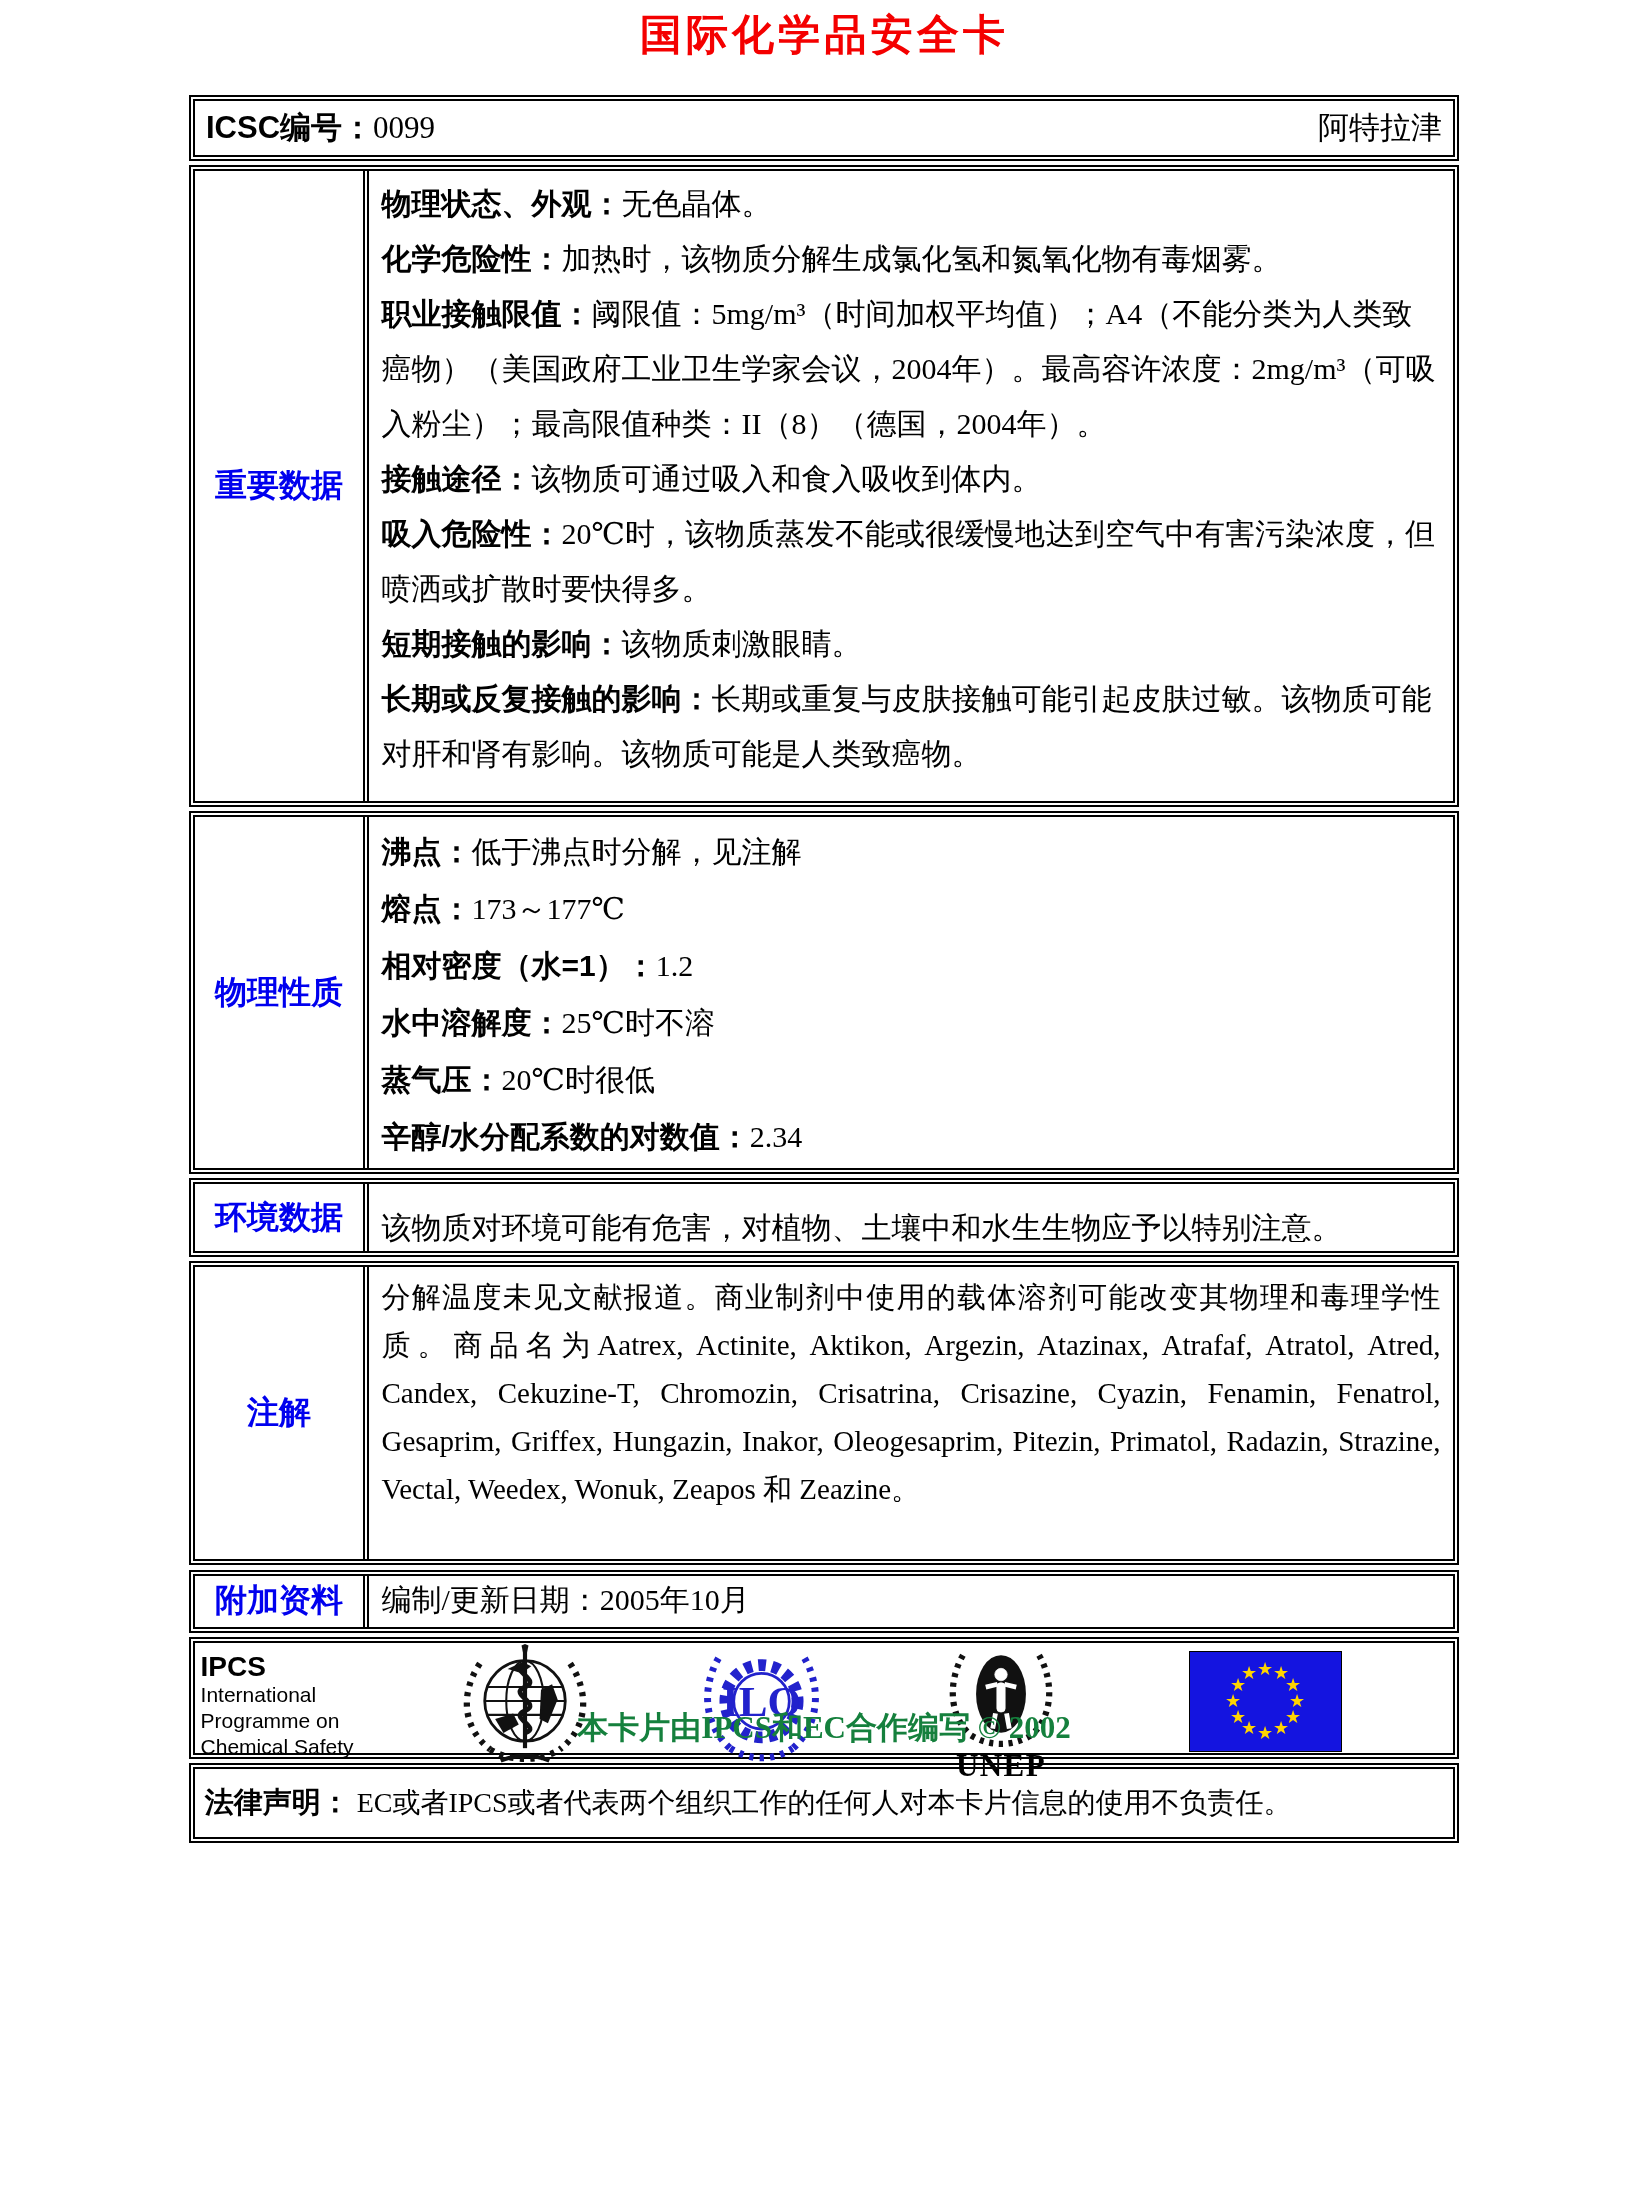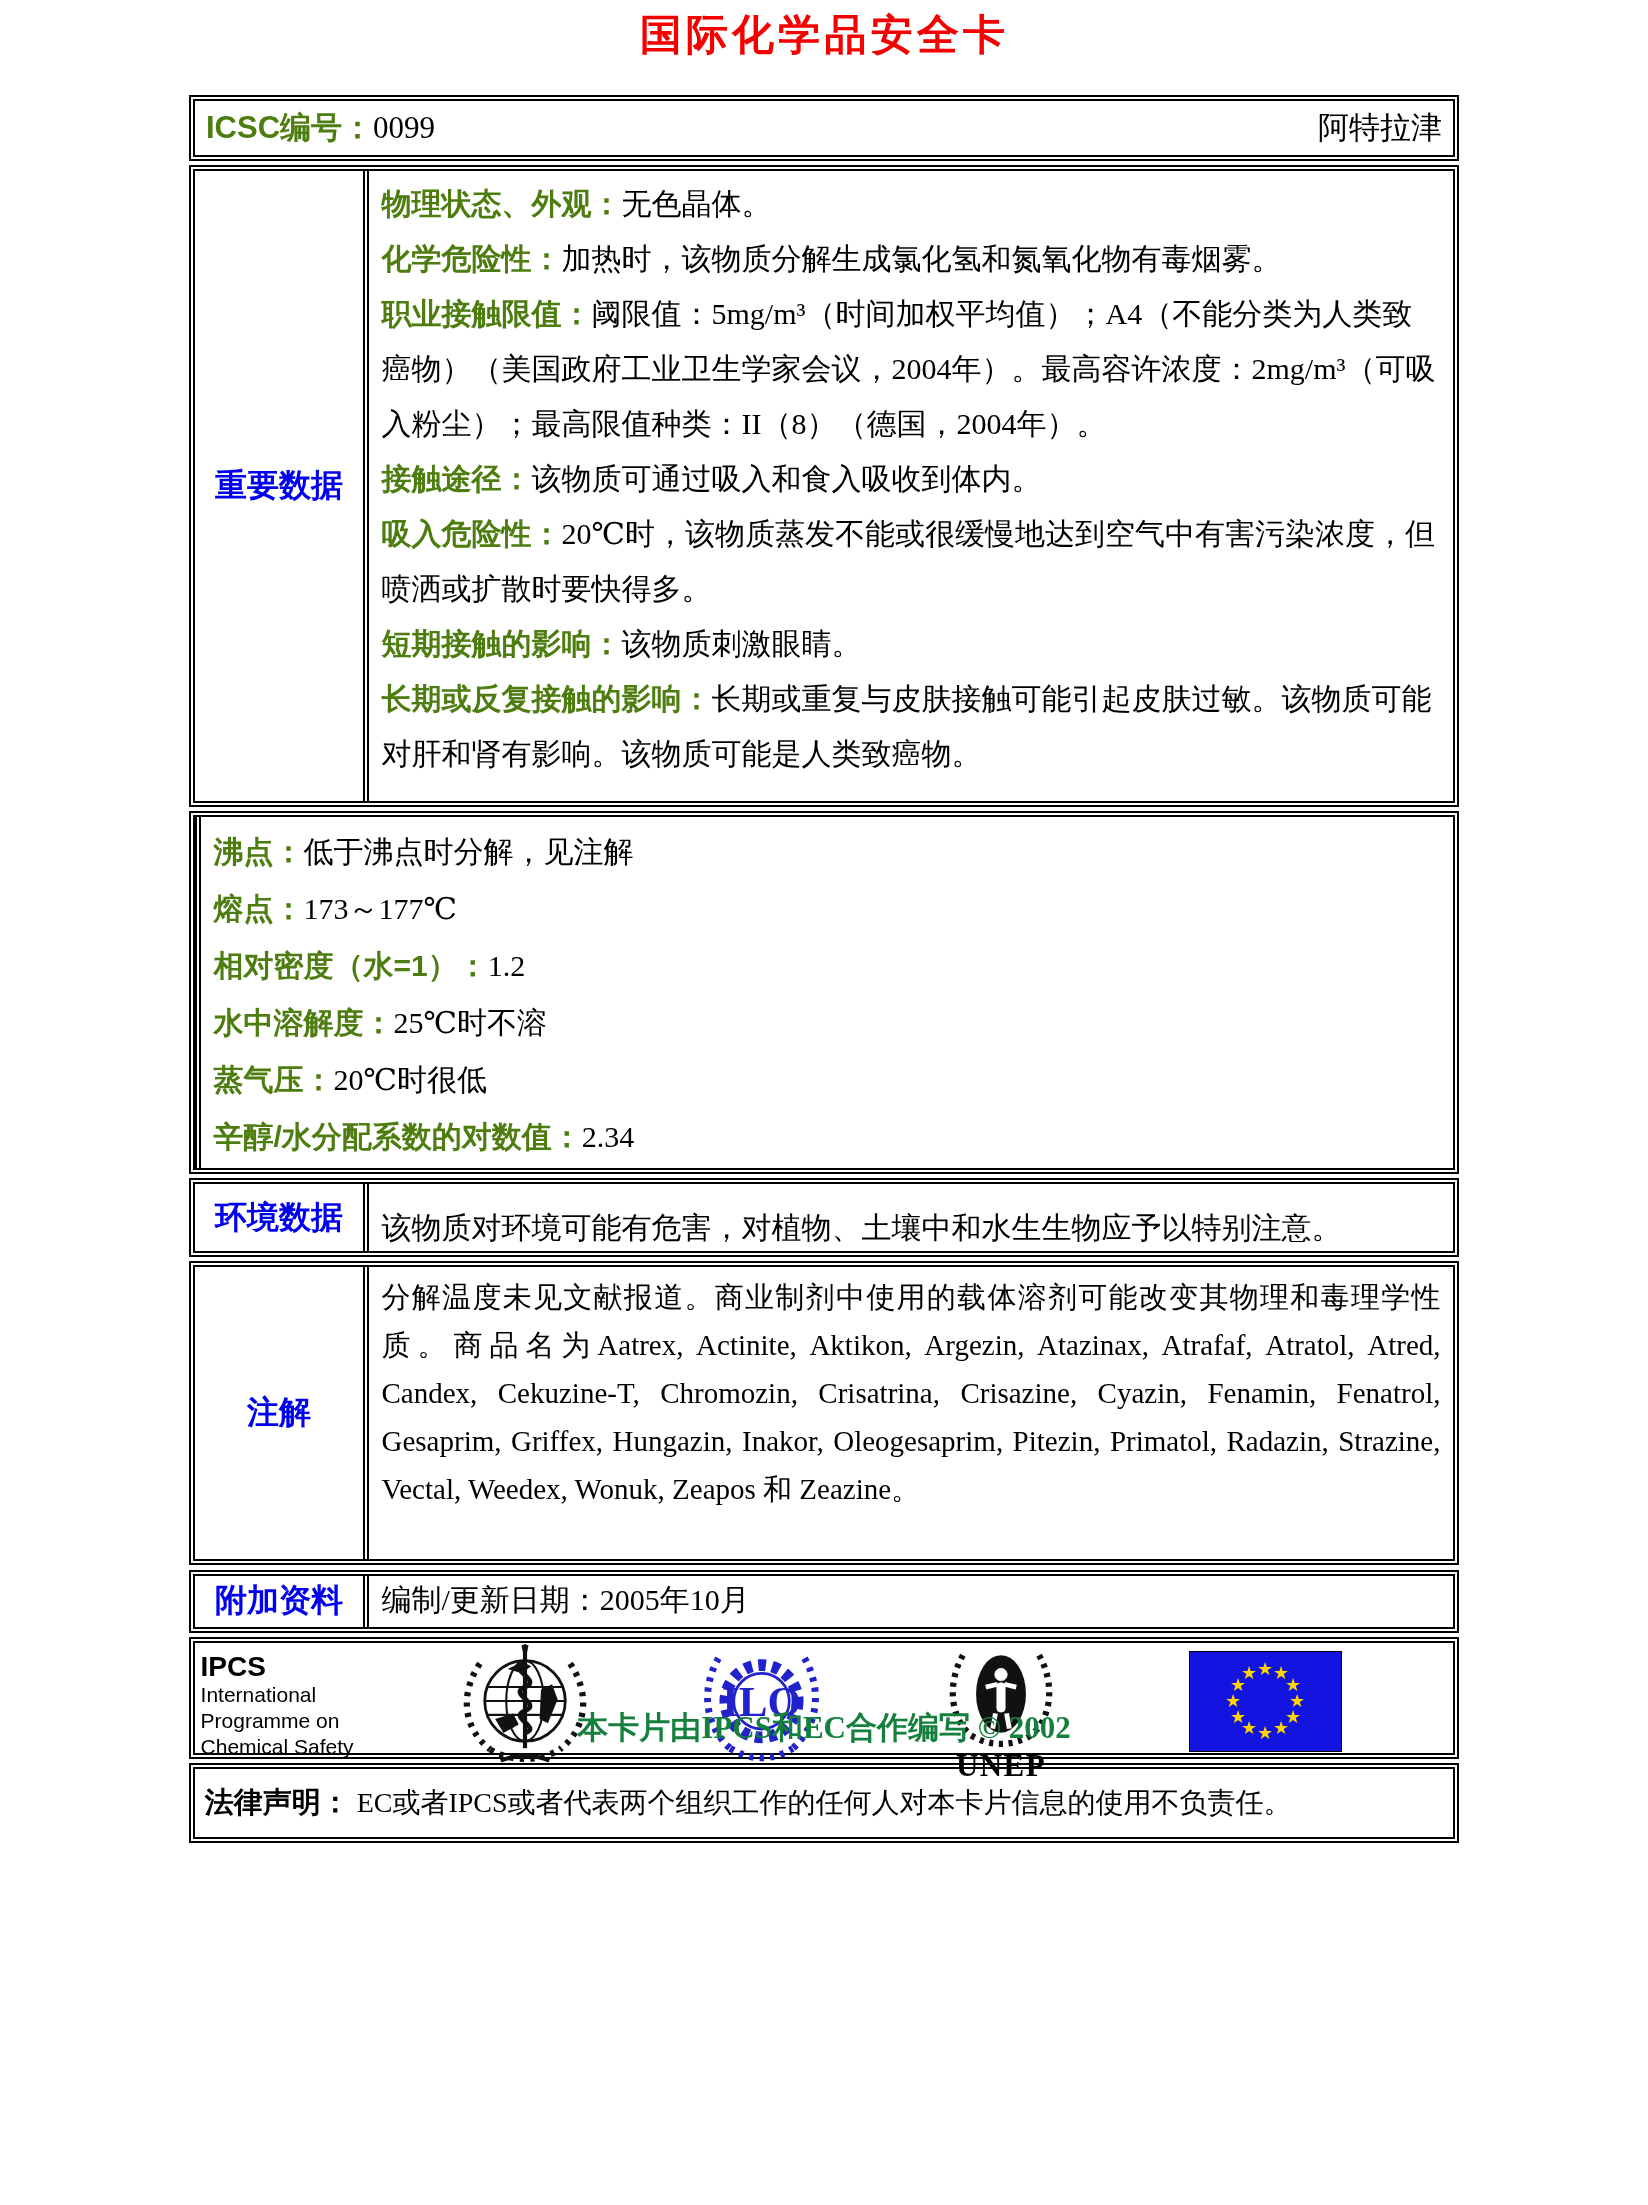--- a/index.html
+++ b/index.html
@@ -6,21 +6,21 @@
   .page{position:relative;width:1649px;height:2205px;background:#fff;overflow:hidden;
         font-family:"Liberation Serif","DejaVu Serif",serif;color:#000;}
   .title{margin:9.7px 0 0;text-align:center;font-family:"Liberation Sans","DejaVu Sans",sans-serif;
          font-weight:bold;font-size:42px;line-height:49px;color:#f40000;letter-spacing:4.2px;}
   .tbl{width:1270px;margin:36px 0 0 189px;}
   .box{box-sizing:border-box;width:1270px;border:6.3px double #000;margin-bottom:4.2px;background:#fff;
        display:flex;flex-direction:row;}
   .labcell{flex:0 0 168px;display:flex;align-items:center;justify-content:center;}
   .rowlab{font-family:"Liberation Sans","DejaVu Sans",sans-serif;font-weight:bold;font-size:32px;color:#0000ee;}
   .content{flex:1;box-sizing:border-box;border-left:6.3px double #000;padding:5.6px 12.5px;min-width:0;}
-  .lab{font-family:"Liberation Sans","DejaVu Sans",sans-serif;font-weight:bold;color:#4d7c0f;}
+  .lab{font-family:"Liberation Sans","DejaVu Sans",sans-serif;font-weight:bold;color:#000000;}
   .item{margin:0;font-size:30px;line-height:55px;}
   .pitem{margin:0;font-size:30px;line-height:57px;}
   #icsc-row{height:66px;align-items:center;justify-content:space-between;padding:0 11px;font-size:31px;}
   #icsc-row .lab{font-size:31px;}
   #important-row{height:642px;}
   #physical-row{height:363px;}
   #environment-row{height:79px;}
   #environment-row .content{display:flex;align-items:center;}
   #environment-row .envtxt{font-size:30px;line-height:36px;margin-top:20px;}
   #notes-row{height:304px;}
@@ -71,20 +71,23 @@
         <p class="item"><span class="lab">化学危险性：</span><span>加热时，该物质分解生成氯化氢和氮氧化物有毒烟雾。</span></p>
         <p class="item"><span class="lab">职业接触限值：</span><span>阈限值：5mg/m³（时间加权平均值）；A4（不能分类为人类致癌物）（美国政府工业卫生学家会议，2004年）。最高容许浓度：2mg/m³（可吸入粉尘）；最高限值种类：II（8）（德国，2004年）。</span></p>
         <p class="item"><span class="lab">接触途径：</span><span>该物质可通过吸入和食入吸收到体内。</span></p>
         <p class="item"><span class="lab">吸入危险性：</span><span>20℃时，该物质蒸发不能或很缓慢地达到空气中有害污染浓度，但喷洒或扩散时要快得多。</span></p>
         <p class="item"><span class="lab">短期接触的影响：</span><span>该物质刺激眼睛。</span></p>
         <p class="item"><span class="lab">长期或反复接触的影响：</span><span>长期或重复与皮肤接触可能引起皮肤过敏。该物质可能对肝和肾有影响。该物质可能是人类致癌物。</span></p>
       </div>
     </div>
 
     <div class="box" id="physical-row">
+      <div class="labcell">
+        <span class="rowlab">物理性质</span>
+      </div>
       <div class="content">
         <p class="pitem"><span class="lab">沸点：</span><span>低于沸点时分解，见注解</span></p>
         <p class="pitem"><span class="lab">熔点：</span><span>173～177℃</span></p>
         <p class="pitem"><span class="lab">相对密度（水=1）：</span><span>1.2</span></p>
         <p class="pitem"><span class="lab">水中溶解度：</span><span>25℃时不溶</span></p>
         <p class="pitem"><span class="lab">蒸气压：</span><span>20℃时很低</span></p>
         <p class="pitem"><span class="lab">辛醇/水分配系数的对数值：</span><span>2.34</span></p>
       </div>
     </div>
 

